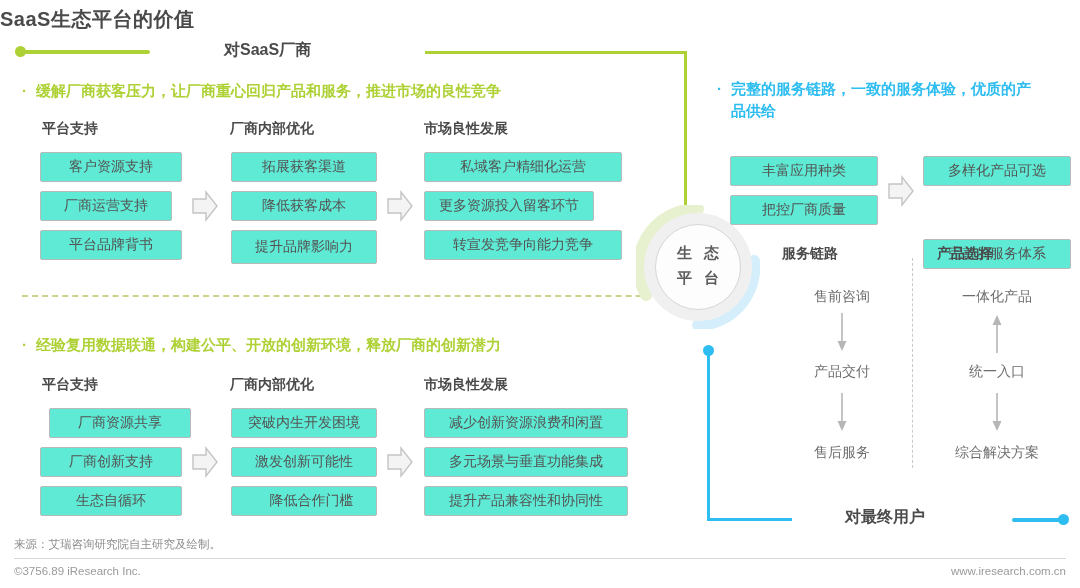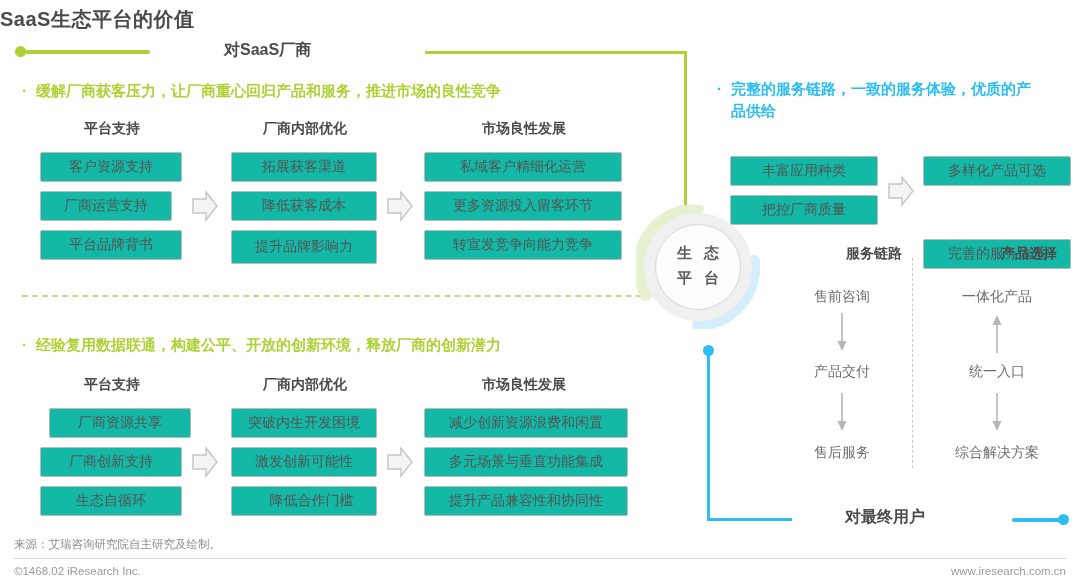--- a/index.html
+++ b/index.html
@@ -60,27 +60,27 @@
   #claim-3 .txt{display:inline-block;vertical-align:top;width:300px;}
 
   
   #divider-dashed{
     position:absolute;left:22px;top:295px;width:670px;height:0;
     border-top:2px dashed #cfd08a;
   }
 
   
   .col-head{
-    position:absolute;font-size:14px;font-weight:bold;color:#4a4a4a;text-align:center;
+    position:absolute;font-size:14px;font-weight:bold;color:#4a4a4a;
   }
 
   
   .pbox{
     position:absolute;
-    background:#14b8a6;
+    background:#5eead4;
     border:1px solid #b9b9b9;
     border-radius:2px;
     color:#545454;
     font-size:14px;
     display:flex;align-items:center;justify-content:center;
     box-sizing:border-box;
     white-space:nowrap;
   }
 
   
@@ -99,21 +99,21 @@
   }
   #emblem .arc-svg{position:absolute;left:0;top:0;}
   #emblem-label{
     position:absolute;left:19px;top:35px;width:86px;text-align:center;
     font-size:15px;font-weight:bold;color:#5c5c5c;line-height:25px;letter-spacing:4px;
     text-indent:4px;
   }
 
   
   .flow-head{
-    position:absolute;font-size:14px;font-weight:bold;color:#4a4a4a;text-align:right;width:120px;
+    position:absolute;font-size:14px;font-weight:bold;color:#4a4a4a;text-align:left;width:120px;
   }
   .flow-item{
     position:absolute;font-size:14px;color:#6d6d6d;text-align:center;width:130px;
   }
   .flow-arrow{position:absolute;width:12px;height:40px;}
   #flow-divider{
     position:absolute;left:912px;top:258px;height:210px;width:0;
     border-left:1px dashed #c9c9c9;
   }
 
@@ -183,21 +183,21 @@
   <div class="pbox" style="left:231px;top:191px;width:146px;height:30px;">降低获客成本</div>
   <div class="pbox" style="left:231px;top:230px;width:146px;height:34px;">提升品牌影响力</div>
 
   <div class="arrow-sep" style="left:386px;top:189px;">
     <svg width="28" height="34" viewBox="0 0 28 34">
       <path d="M2 10 H15 V3 L26 17 L15 31 V24 H2 Z" fill="#f4f4f4" stroke="#c4c4c4" stroke-width="1.4"></path>
     </svg>
   </div>
 
   <div class="pbox" style="left:424px;top:152px;width:198px;height:30px;">私域客户精细化运营</div>
-  <div class="pbox" style="left:424px;top:191px;width:198px;height:30px;">更多资源投入留客环节</div>
+  <div class="pbox" style="left:424px;top:191px;width:170px;height:30px;">更多资源投入留客环节</div>
   <div class="pbox" style="left:424px;top:230px;width:198px;height:30px;">转宣发竞争向能力竞争</div>
 
   <div class="col-head" style="left:42px;top:376px;width:140px;">平台支持</div>
   <div class="col-head" style="left:230px;top:376px;width:150px;">厂商内部优化</div>
   <div class="col-head" style="left:424px;top:376px;width:200px;">市场良性发展</div>
 
   <div class="pbox" style="left:49px;top:408px;width:142px;height:30px;">厂商资源共享</div>
   <div class="pbox" style="left:40px;top:447px;width:142px;height:30px;">厂商创新支持</div>
   <div class="pbox" style="left:40px;top:486px;width:142px;height:30px;">生态自循环</div>
 
@@ -277,16 +277,16 @@
   <div class="flow-arrow" style="left:991px;top:393px;">
     <svg width="12" height="40" viewBox="0 0 12 40">
       <line x1="6" y1="0" x2="6" y2="30" stroke="#b6b6b6" stroke-width="1.6"></line>
       <path d="M6 38 L1.5 28 L10.5 28 Z" fill="#b6b6b6"></path>
     </svg>
   </div>
   <div class="flow-item" style="left:932px;top:444px;">综合解决方案</div>
 
   <div id="source-note">来源：艾瑞咨询研究院自主研究及绘制。</div>
   <div id="footer-rule"></div>
-  <div id="copyright">©1468.02 iResearch Inc.</div>
+  <div id="copyright">©3756.89 iResearch Inc.</div>
   <div id="website">www.iresearch.com.cn</div>
 
 </div>
 
 </body></html>

